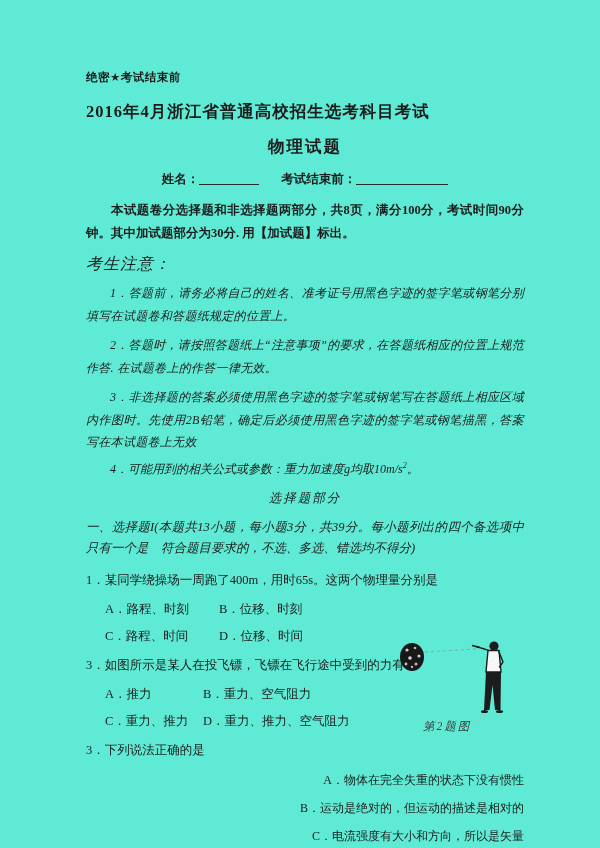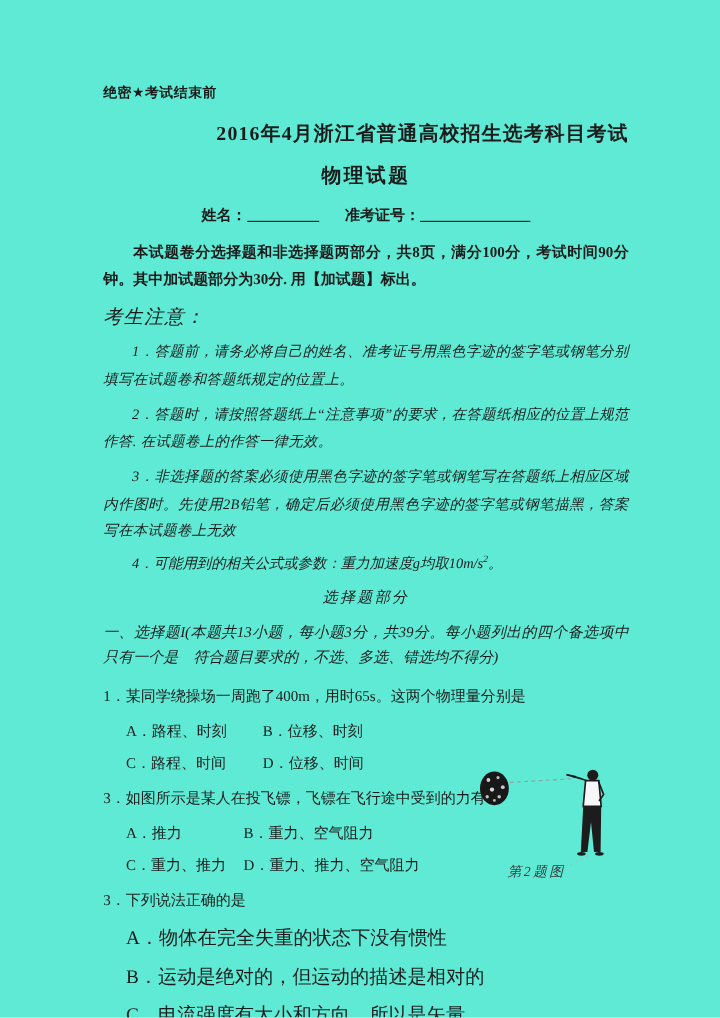--- a/index.html
+++ b/index.html
@@ -8,58 +8,58 @@
     width:600px;height:848px;
     background:#5eead4;
     color:#1c1c1c;
     font-family:"Liberation Serif","DejaVu Serif",serif;
     overflow:hidden;
     box-sizing:border-box;
     padding:70px 76px 0 86px;
   }
   .hei{font-family:"Liberation Sans","DejaVu Sans",sans-serif;}
   .security{font-size:11.5px;font-weight:bold;letter-spacing:.5px;}
-  .title{font-size:16.5px;font-weight:bold;text-align:right;margin:16px 0 0 0;letter-spacing:1px;}
+  .title{font-size:16.5px;font-weight:bold;text-align:left;margin:16px 0 0 0;letter-spacing:1px;}
   .subtitle{font-size:16.5px;font-weight:bold;text-align:center;margin:13px 0 0 0;letter-spacing:2px;}
   .nameline{font-size:12.5px;font-weight:bold;text-align:center;margin-top:13px;}
   .blank{display:inline-block;border-bottom:1.3px solid #2a2a2a;height:12px;vertical-align:-2px;}
   .blank-name{width:60px;margin-right:22px;}
   .blank-no{width:92px;}
   .intro{font-size:12.5px;font-weight:bold;line-height:23px;text-indent:2em;margin:11px 0 0 0;text-align:justify;}
   .kai{font-style:italic;}
   .notice-head{font-size:16px;margin-top:9px;letter-spacing:1px;}
   .notice{font-size:12px;line-height:22.5px;text-indent:2em;margin:7px 0 0 0;text-align:justify;letter-spacing:.3px;}
   .formula{font-size:12px;margin-top:7px;text-indent:2em;}
   .formula sup{font-size:8px;}
   .part-head{font-size:12.5px;text-align:center;margin-top:10px;letter-spacing:2px;}
   .section-intro{font-size:12.5px;line-height:21.5px;margin:10px 0 0 0;text-align:justify;}
   .stem{font-size:12.5px;line-height:22px;margin:9px 0 0 0;}
   .opt-row{font-size:12.5px;margin:10px 0 0 0;padding-left:19px;}
   .optcol{display:inline-block;}
   .w1{width:114px;}
   .w2{width:98px;}
-  .opt-line{font-size:16px;margin:11px 0 0 0;padding-left:19px;}
+  .opt-line{font-size:12px;margin:11px 0 0 0;padding-left:19px;text-align:right;}
   .q2wrap{position:relative;}
   .figure{position:absolute;top:-17px;right:-4px;width:134px;text-align:center;}
   .figure svg{display:block;}
   .figcap{font-size:11.5px;color:#3a3a3a;margin-top:-4px;padding-right:28px;letter-spacing:2px;font-style:italic;}
 </style>
 </head>
 <body>
 
 <div class="page">
 
   <div class="security hei">绝密★考试结束前</div>
 
   <div class="title">2016年4月浙江省普通高校招生选考科目考试</div>
 
   <div class="subtitle">物理试题</div>
 
   <div class="nameline">
-    <span>姓名：</span><span class="blank blank-name"></span><span>准考证号：</span><span class="blank blank-no"></span>
+    <span>姓名：</span><span class="blank blank-name"></span><span>考试结束前：</span><span class="blank blank-no"></span>
   </div>
 
   <p class="intro">本试题卷分选择题和非选择题两部分，共8页，满分100分，考试时间90分钟。其中加试题部分为30分. 用【加试题】标出。</p>
 
   <div class="kai notice-head">考生注意：</div>
 
   <p class="kai notice">1．答题前，请务必将自己的姓名、准考证号用黑色字迹的签字笔或钢笔分别填写在试题卷和答题纸规定的位置上。</p>
   <p class="kai notice">2．答题时，请按照答题纸上“注意事项”的要求，在答题纸相应的位置上规范作答. 在试题卷上的作答一律无效。</p>
   <p class="kai notice">3．非选择题的答案必须使用黑色字迹的签字笔或钢笔写在答题纸上相应区域内作图时。先使用2B铅笔，确定后必须使用黑色字迹的签字笔或钢笔描黑，答案写在本试题卷上无效</p>
 

